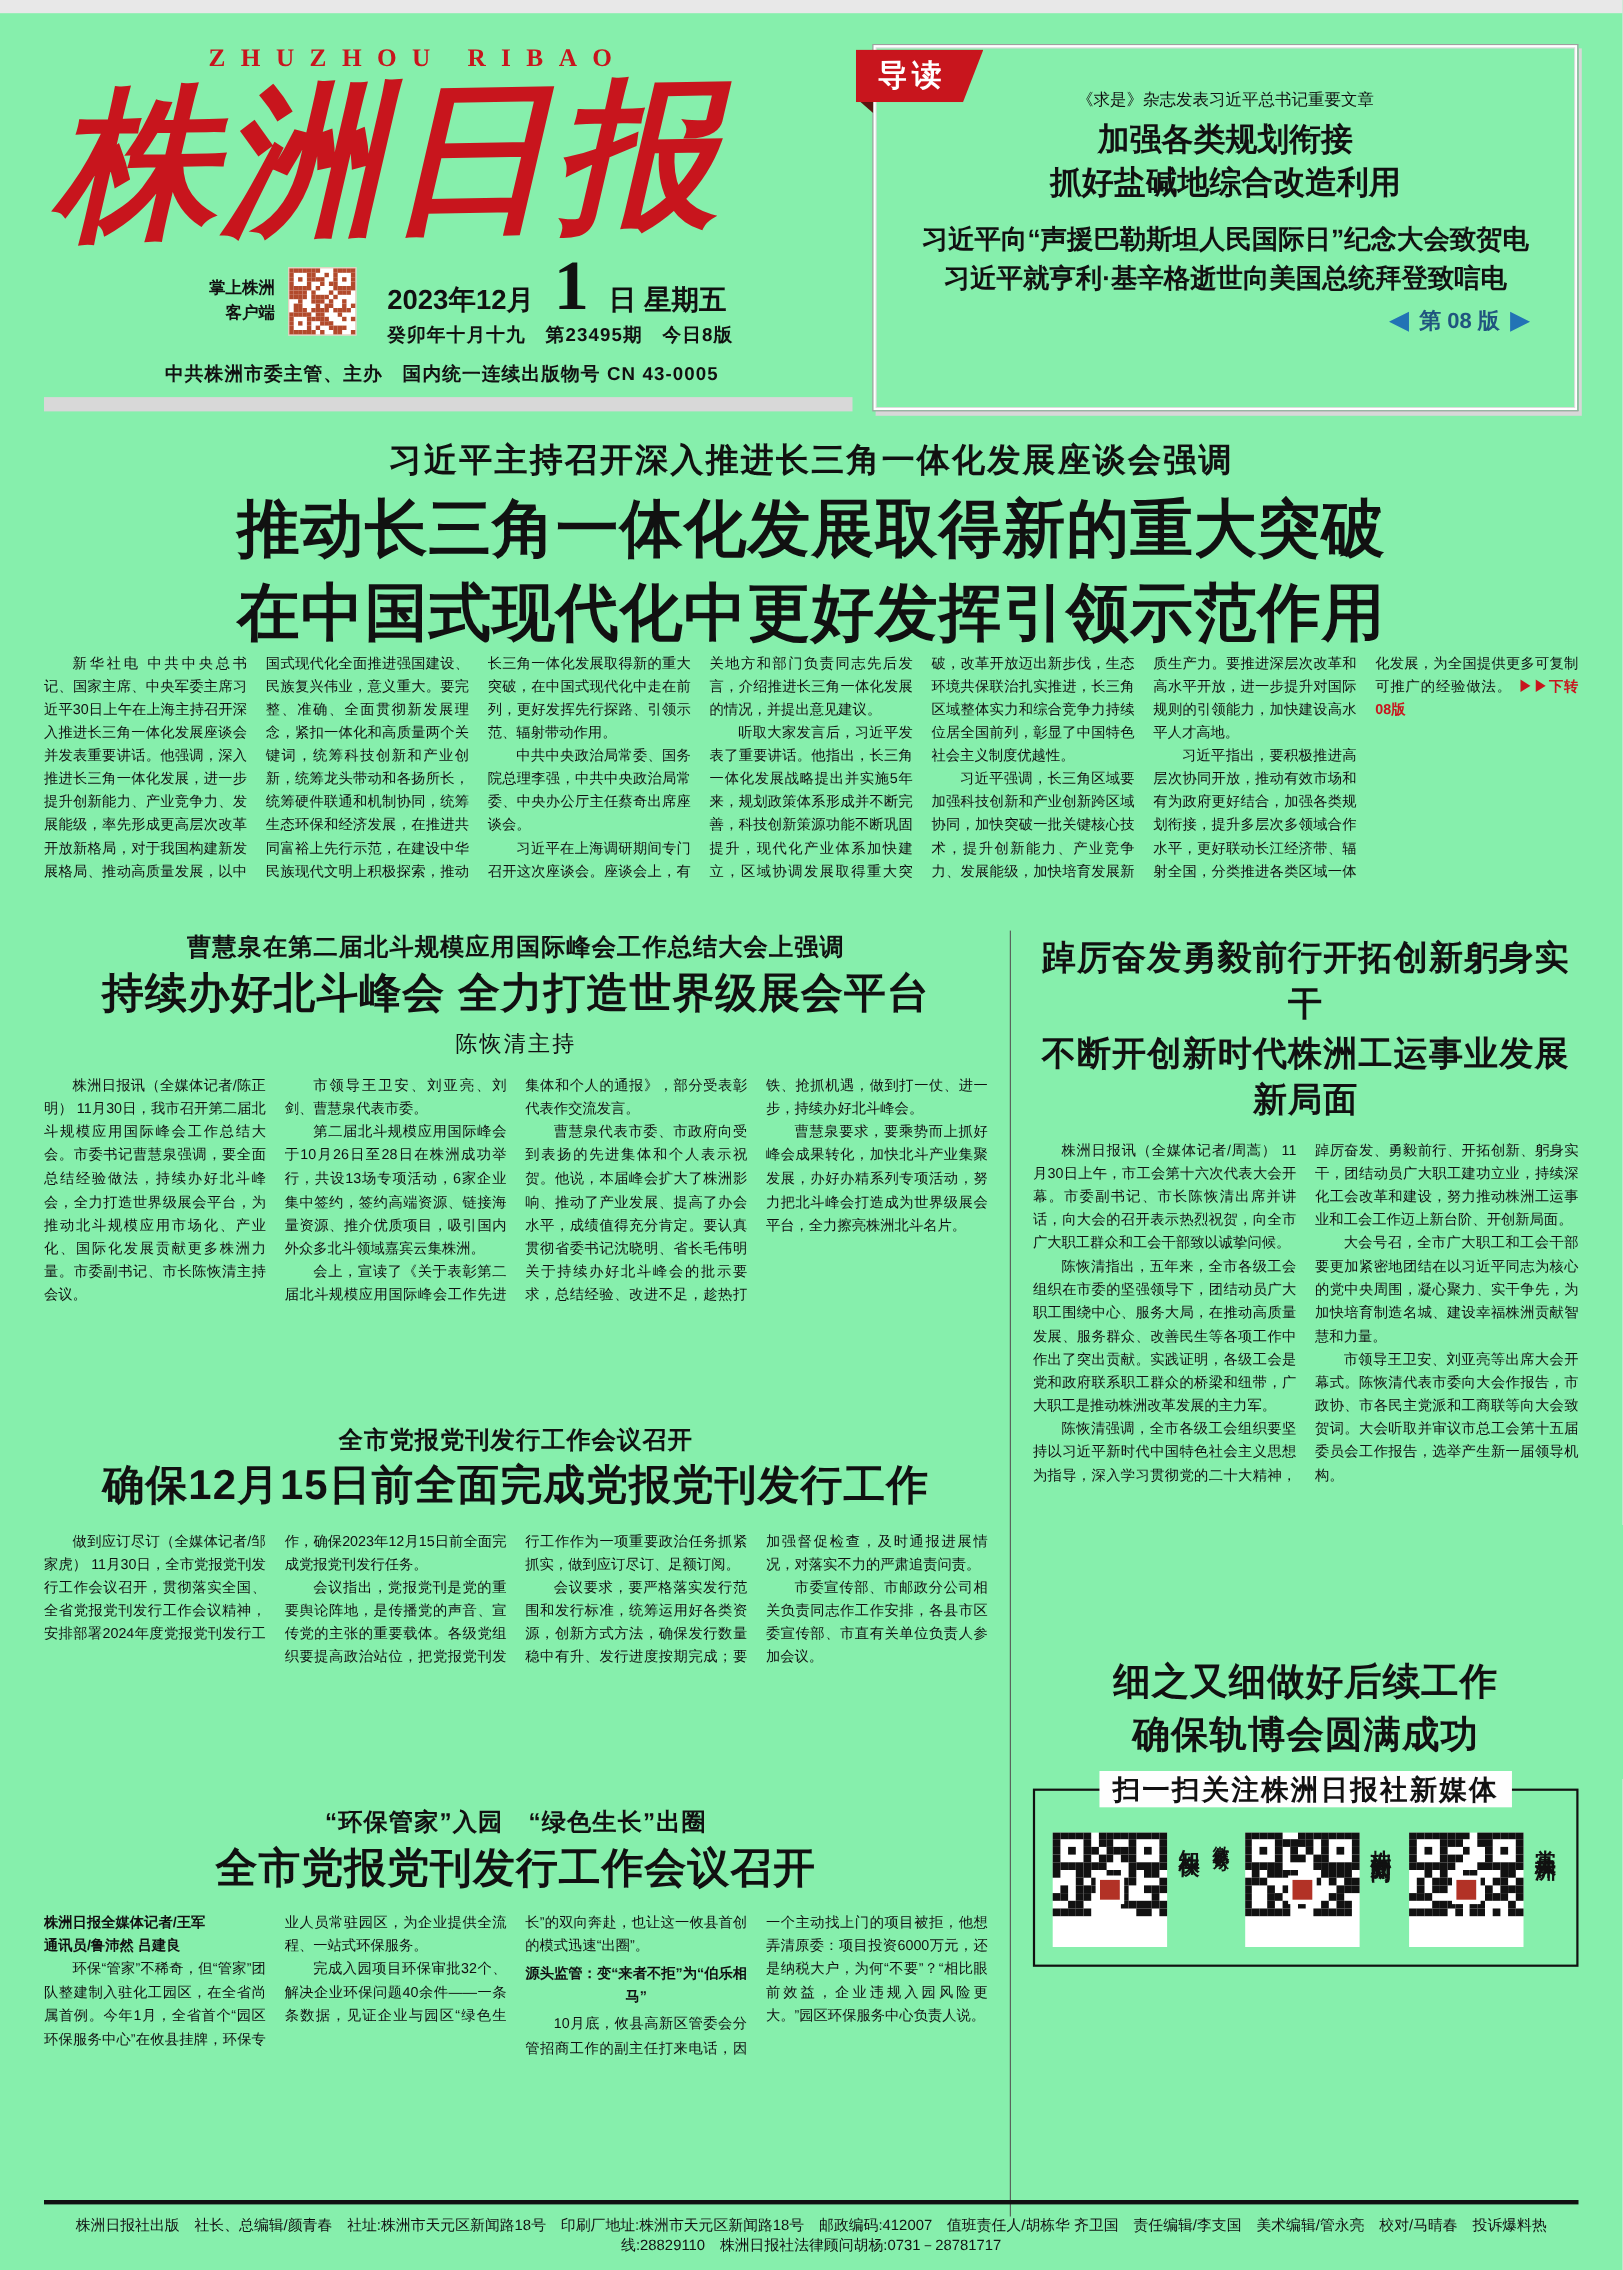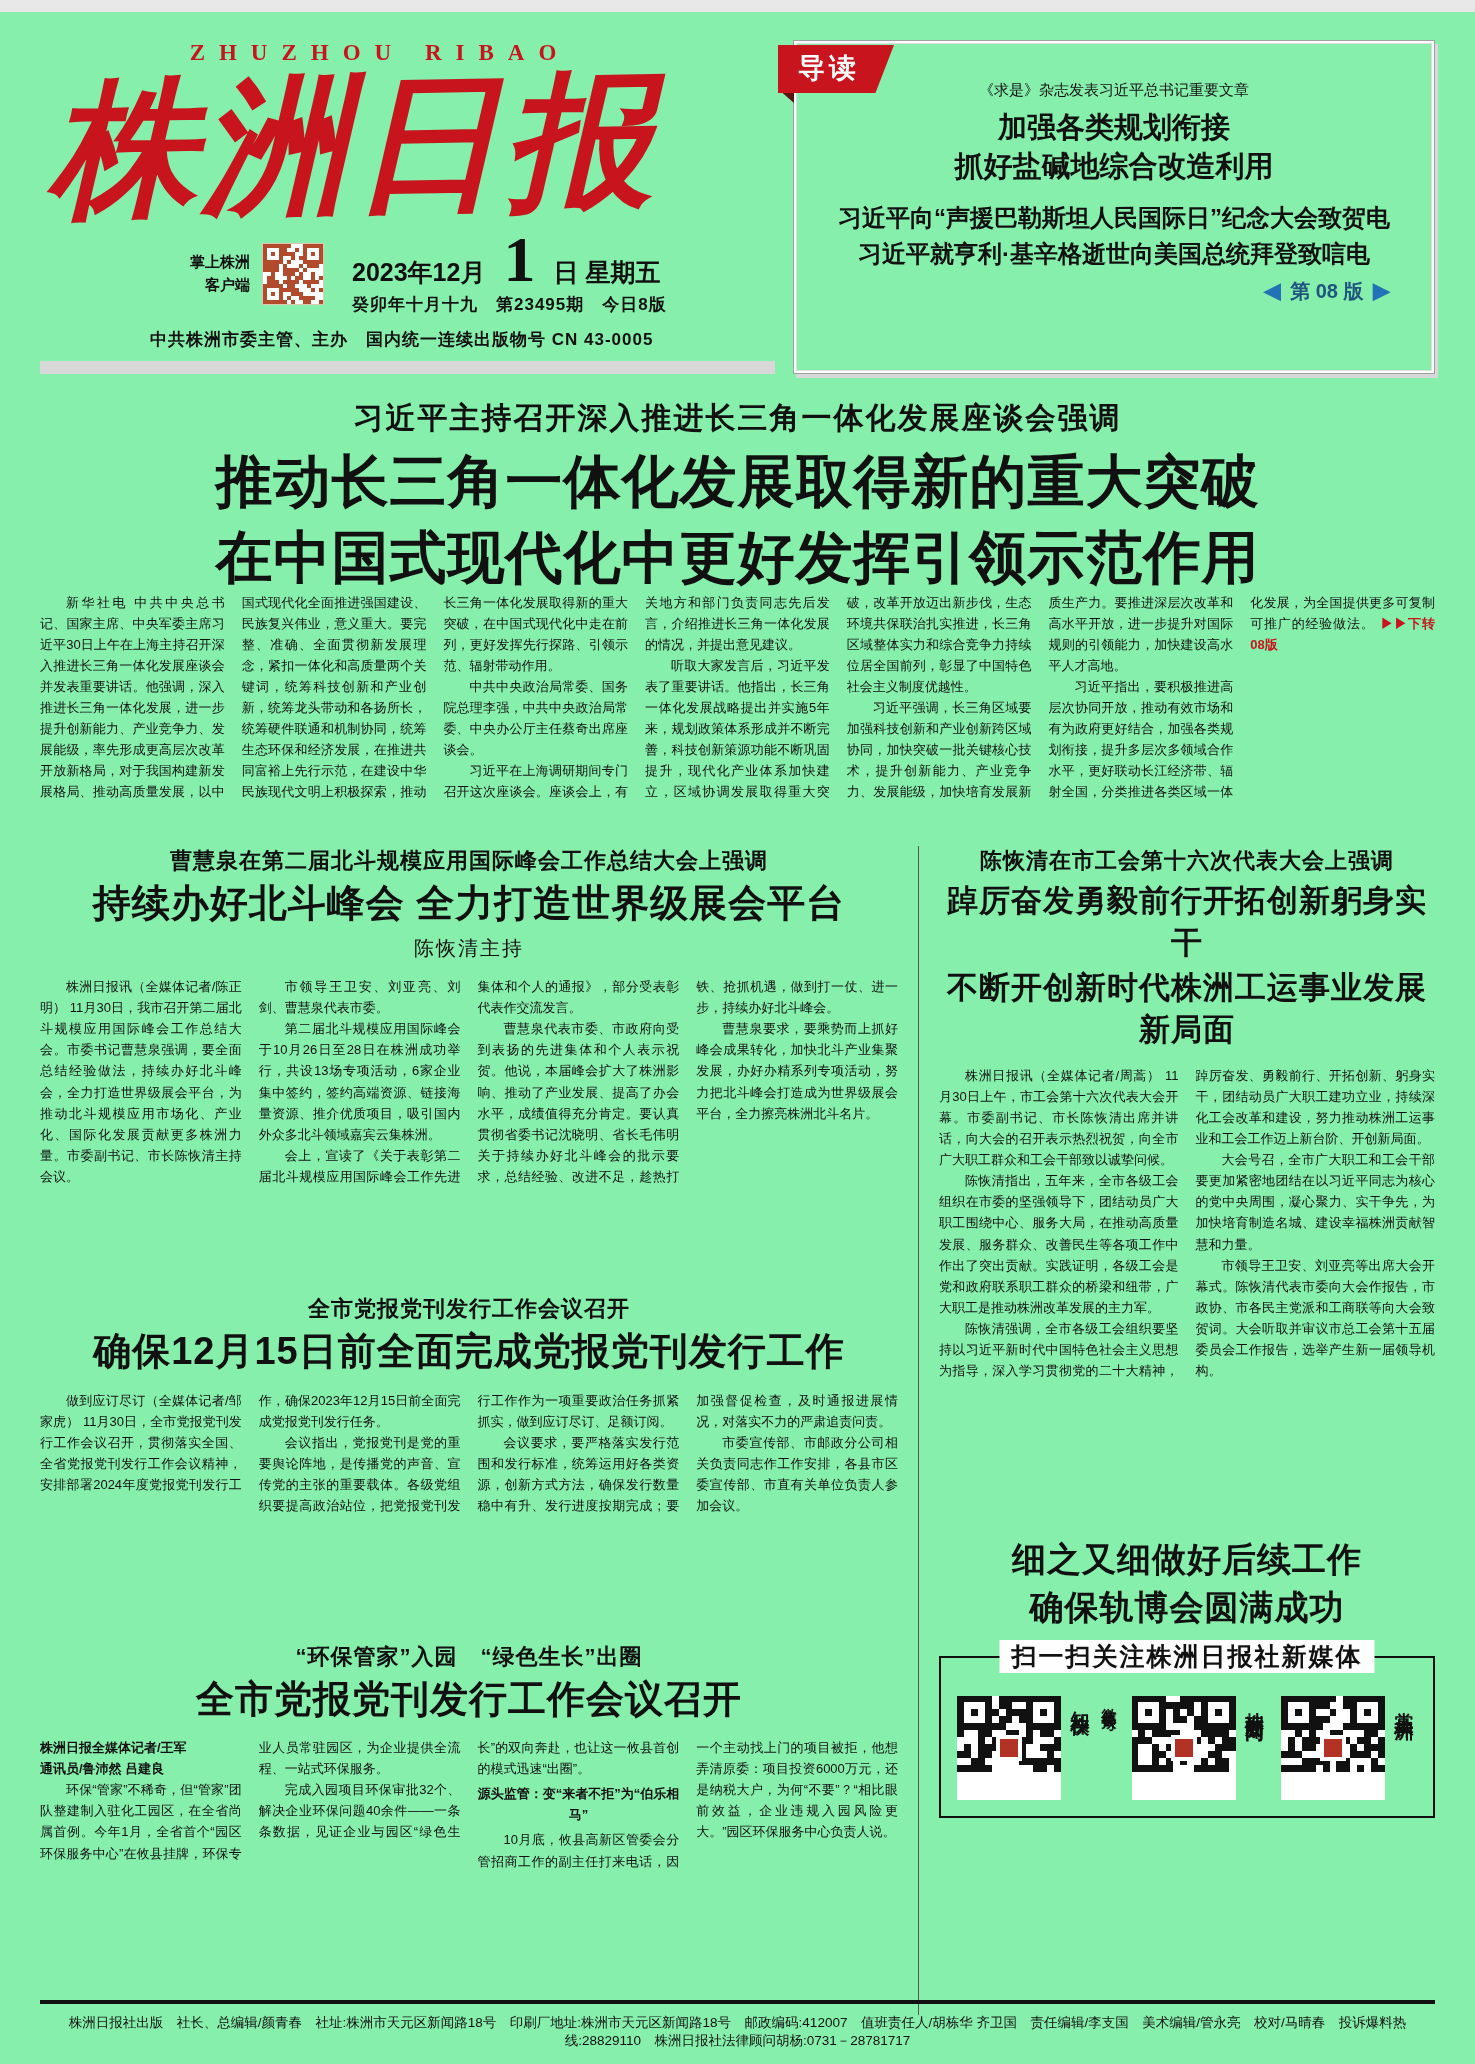--- a/index.html
+++ b/index.html
@@ -343,21 +343,20 @@
               <p class="subhead">源头监管：变“来者不拒”为“伯乐相马”</p>
               <p>10月底，攸县高新区管委会分管招商工作的副主任打来电话，因一个主动找上门的项目被拒，他想弄清原委：项目投资6000万元，还是纳税大户，为何“不要”？“相比眼前效益，企业违规入园风险更大。”园区环保服务中心负责人说。</p>
             </div>
         </div>
 
       </div>
 
       <div class="tier-right">
 
         <div class="art">
-          <div class="a-kicker">陈恢清在市工会第十六次代表大会上强调</div>
           <div class="a-head h31">踔厉奋发勇毅前行开拓创新躬身实干</div>
           <div class="a-head h31">不断开创新时代株洲工运事业发展新局面</div>
           <div class="bodytext cols2 bd-gonghui">
               <p>株洲日报讯（全媒体记者/周蒿） 11月30日上午，市工会第十六次代表大会开幕。市委副书记、市长陈恢清出席并讲话，向大会的召开表示热烈祝贺，向全市广大职工群众和工会干部致以诚挚问候。</p>
               <p>陈恢清指出，五年来，全市各级工会组织在市委的坚强领导下，团结动员广大职工围绕中心、服务大局，在推动高质量发展、服务群众、改善民生等各项工作中作出了突出贡献。实践证明，各级工会是党和政府联系职工群众的桥梁和纽带，广大职工是推动株洲改革发展的主力军。</p>
               <p>陈恢清强调，全市各级工会组织要坚持以习近平新时代中国特色社会主义思想为指导，深入学习贯彻党的二十大精神，踔厉奋发、勇毅前行、开拓创新、躬身实干，团结动员广大职工建功立业，持续深化工会改革和建设，努力推动株洲工运事业和工会工作迈上新台阶、开创新局面。</p>
               <p>大会号召，全市广大职工和工会干部要更加紧密地团结在以习近平同志为核心的党中央周围，凝心聚力、实干争先，为加快培育制造名城、建设幸福株洲贡献智慧和力量。</p>
               <p>市领导王卫安、刘亚亮等出席大会开幕式。陈恢清代表市委向大会作报告，市政协、市各民主党派和工商联等向大会致贺词。大会听取并审议市总工会第十五届委员会工作报告，选举产生新一届领导机构。</p>
             </div>
         </div>

